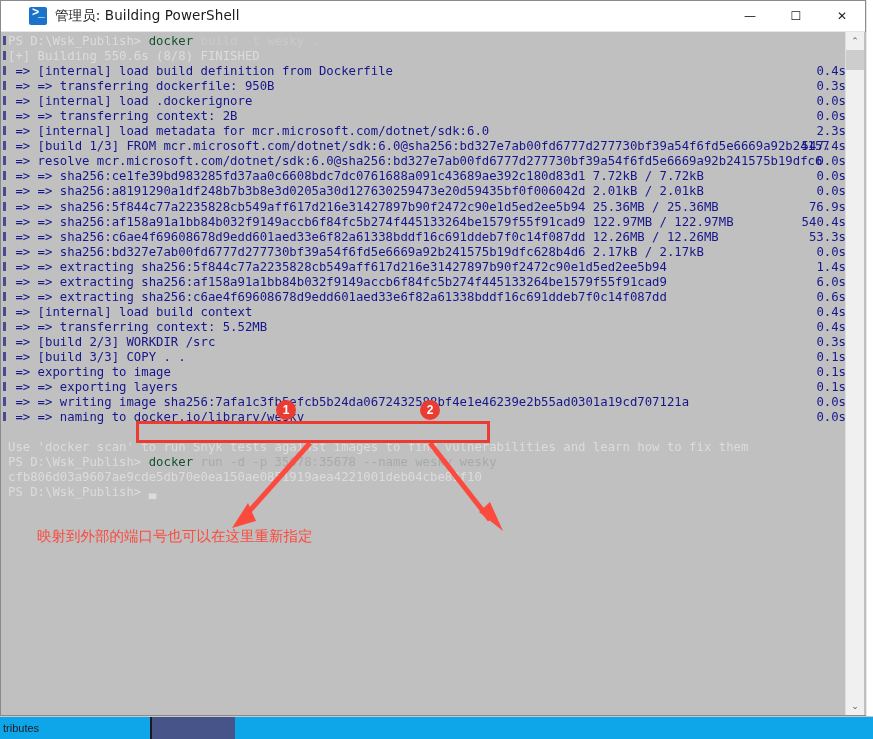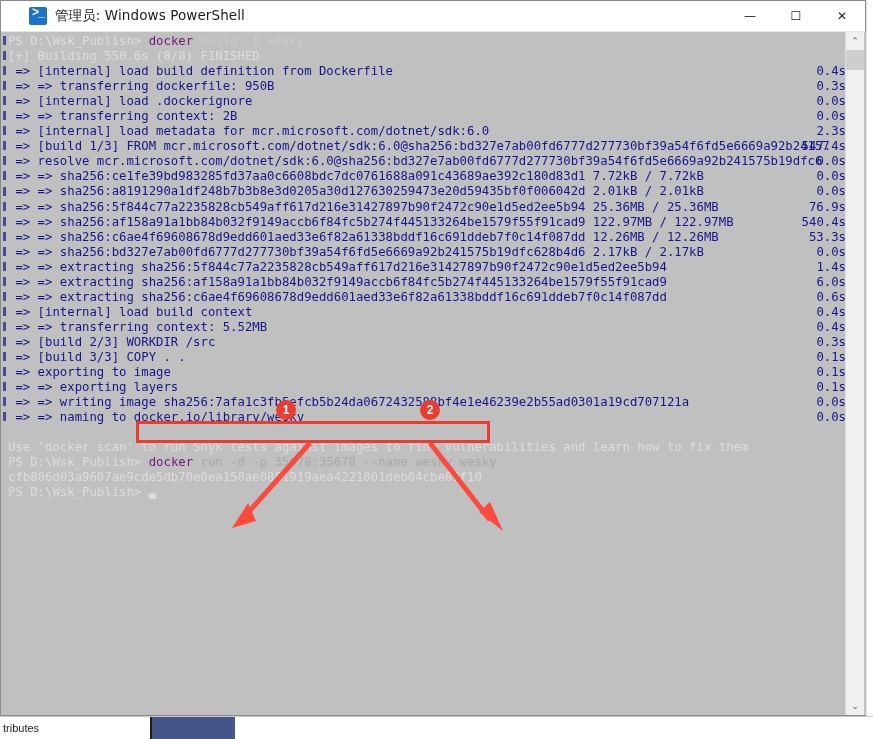--- a/index.html
+++ b/index.html
@@ -21,21 +21,21 @@
     overflow:hidden;
   }
   .bg-snip{
     font-family:"Liberation Sans", sans-serif;
     font-size:11px;color:#33417a;white-space:nowrap;
     padding-left:2px;line-height:22.1px;
   }
   
   #taskbar{
     position:absolute;left:0;bottom:0;width:873px;height:22px;
-    background:#ffffff;border-top:1px solid #c8c8cf;
+    background:#0ea5e9;border-top:1px solid #c8c8cf;
   }
   #taskbar .tb-left{
     position:absolute;left:0;top:0;height:22px;line-height:22px;
     font-size:11px;color:#1d1d1d;padding-left:3px;
   }
   #taskbar .tb-blue{
     position:absolute;left:150px;top:0;width:83px;height:22px;
     background:#47548a;border-left:2px solid #1b1b1b;
   }
   #taskbar .tb-right{
@@ -90,21 +90,21 @@
   #lines{
     position:absolute;left:6px;top:2px;width:838px;
     font-family:"DejaVu Sans Mono","Liberation Mono",monospace;
     font-size:12.3px;line-height:15.05px;
     white-space:pre;color:#16168c;
   }
   .ln{height:15.05px;position:relative;}
   .t-white{color:#dcdcdc;}
   .t-grayw{color:#c9c9c9;}
   .t-blue{color:#16168c;}
-  .t-yellow{color:#701a75;}
+  .t-yellow{color:#14532d;}
   .t-dim{color:#a9a9a9;}
   .tm{position:absolute;right:0;color:#16168c;}
   
   #vscroll{
     position:absolute;right:1px;top:31px;width:18px;height:683px;
     background:#f0f0f0;border-left:1px solid #dedede;
   }
   .sarrow{
     width:18px;height:18px;display:flex;align-items:center;justify-content:center;
     font-size:9px;color:#5a5a5a;font-family:"DejaVu Sans",sans-serif;
@@ -173,21 +173,21 @@
       <div class="bg-snip"></div>
       <div class="bg-snip"></div>
       <div class="bg-snip">品</div>
     </div>
 </div>
 
 <div id="pswin">
 
   <div id="titlebar">
     <div id="ps-logo"></div>
-    <div id="title-text">管理员: Windows PowerShell</div>
+    <div id="title-text">管理员: Building PowerShell</div>
     <div id="winbtns">
       <div class="wbtn">
           <span class="gl">—</span>
         </div>
       <div class="wbtn">
           <span class="gl">☐</span>
         </div>
       <div class="wbtn close">
           <span class="gl">✕</span>
         </div>
@@ -248,19 +248,19 @@
   <g>
     <line x1="430" y1="443" x2="490" y2="520" stroke="#fc4a3f" stroke-width="5"></line>
     <polygon points="503,531 479,512 490,502" fill="#fc4a3f"></polygon>
   </g>
 </svg>
 
 <div class="badge" id="badge1" style="left:276px;top:400px;">1</div>
 <div class="badge" id="badge2" style="left:420px;top:400px;">2</div>
 <div id="hlbox"></div>
 
-<div class="anntext" id="left-note" style="left:37px;top:524px;"></div>
+<div class="anntext" id="left-note" style="left:37px;top:524px;"><div>映射到外部的端口号也可以在这里重新指定</div></div>
 <div class="anntext" id="right-note" style="left:480px;top:534px;"></div>
 
 <div id="taskbar">
   <div class="tb-left">tributes</div>
   <div class="tb-blue"></div>
 </div>
 
 </body></html>

